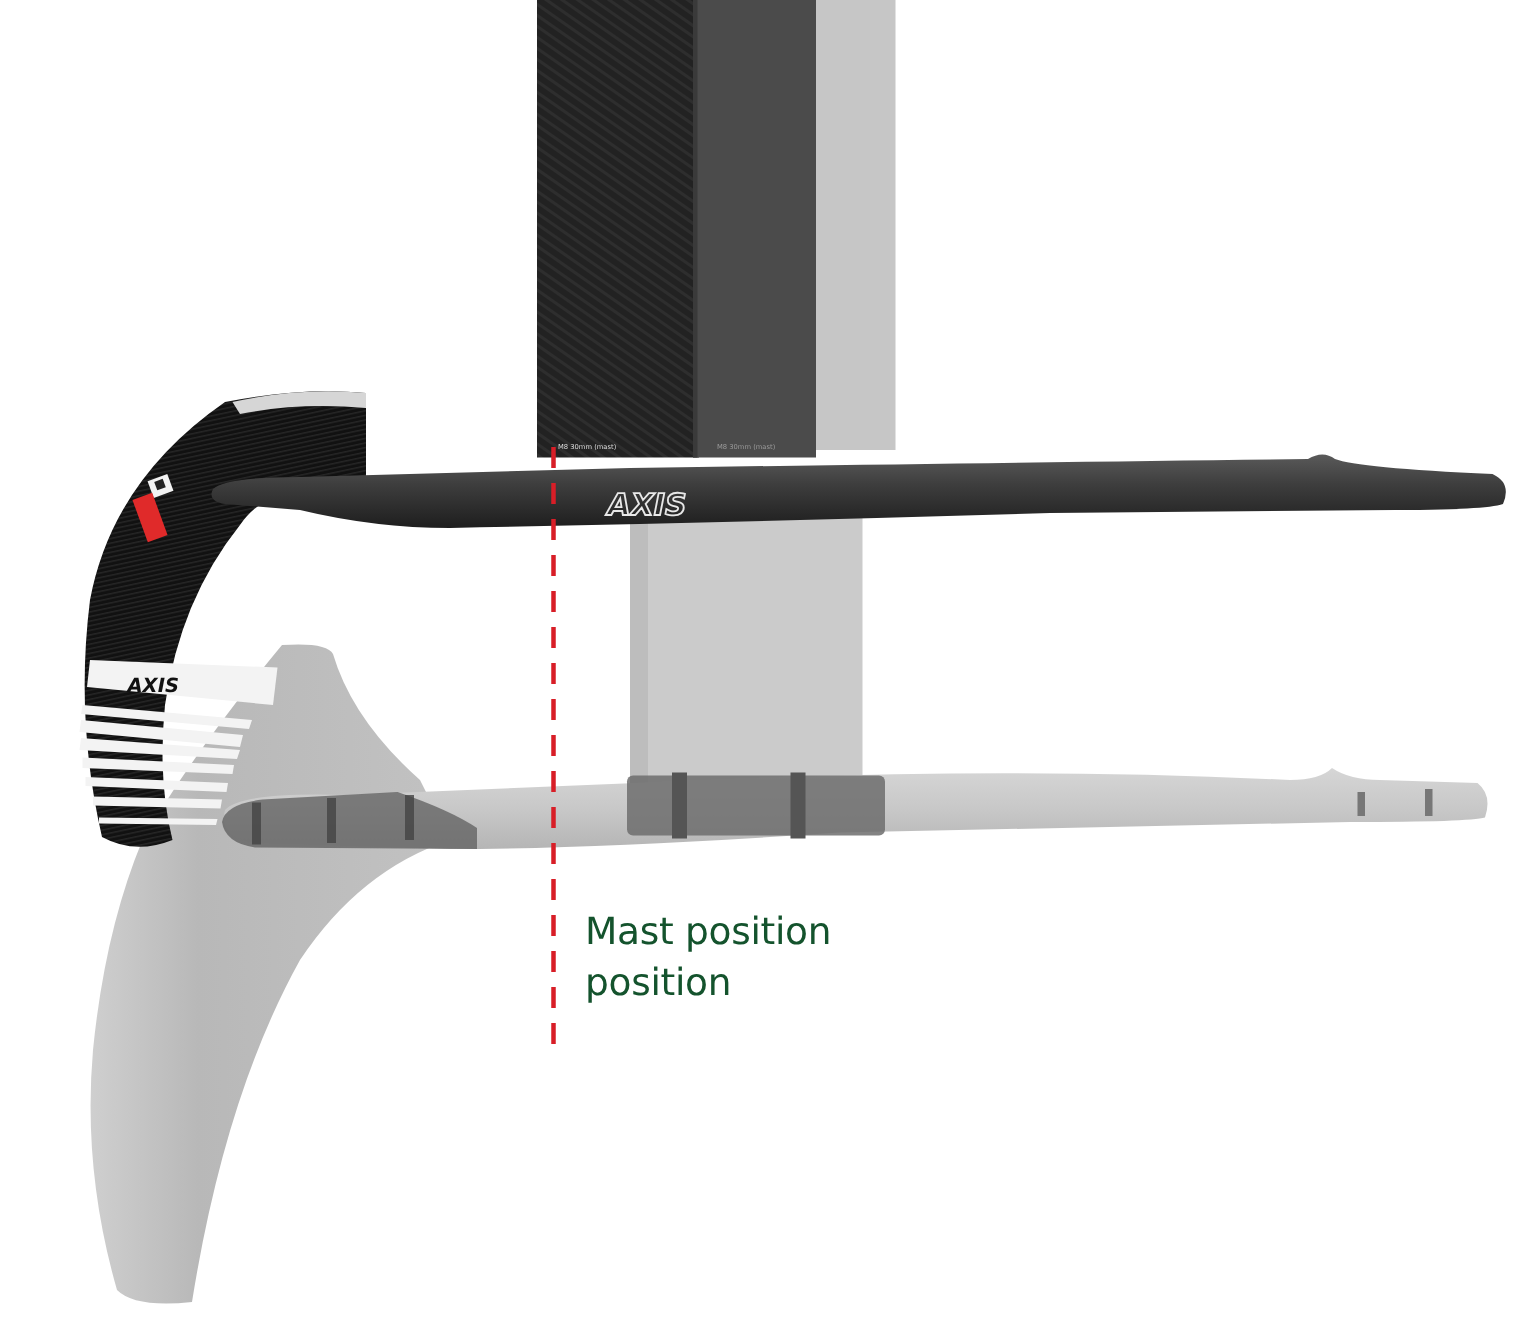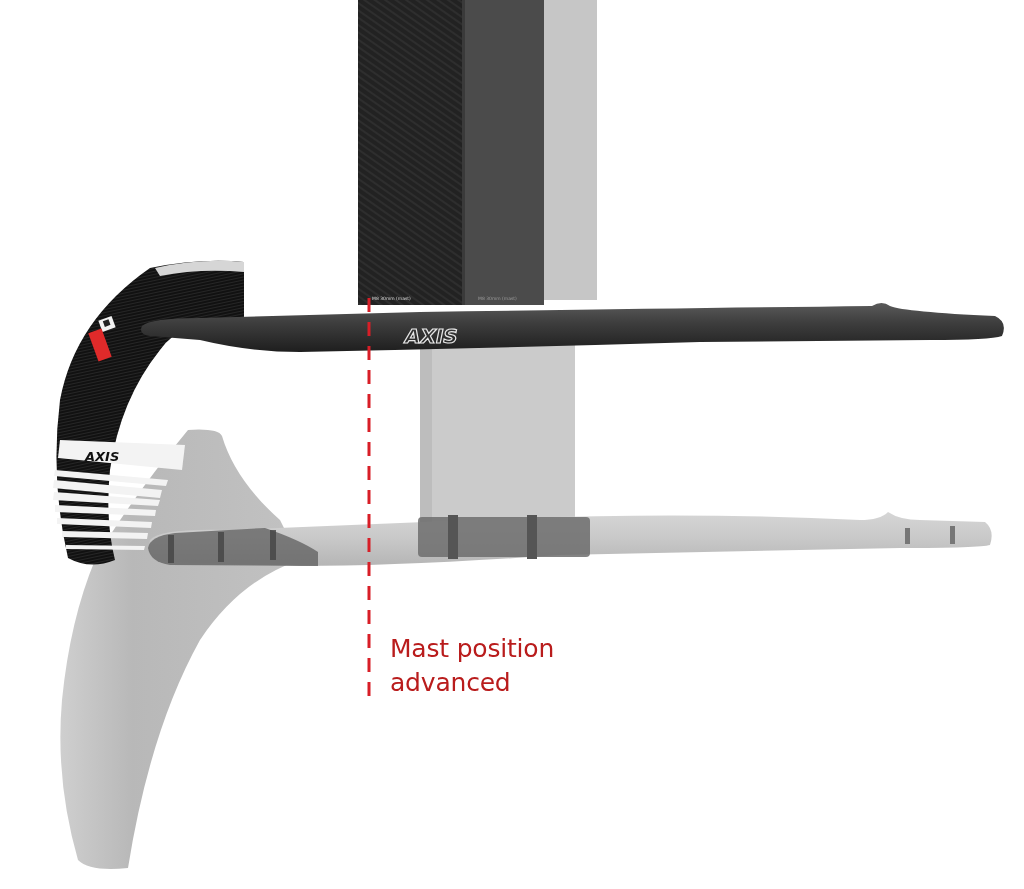--- a/index.html
+++ b/index.html
@@ -1,22 +1,22 @@
 <!DOCTYPE html>
 <html><head>
   <meta charset="utf-8">
   <style>
     html, body { margin: 0; padding: 0; background: #ffffff; }
     body { width: 1024px; height: 889px; position: relative; overflow: hidden; font-family: "DejaVu Sans", sans-serif; }
     .stage { position: absolute; left: 0; top: 0; width: 1024px; height: 889px; }
     svg.scene { position: absolute; left: 0; top: 0; }
     .annotation {
-      position: absolute; left: 390px; top: 632px;
+      position: absolute; left: 390px; top: 604px;
       font-family: "DejaVu Sans", sans-serif;
-      font-size: 25px; line-height: 34px; color: #b91c1c; letter-spacing: -0.2px;
+      font-size: 25px; line-height: 34px; color: #14532d; letter-spacing: -0.2px;
     }
     .annotation div { white-space: nowrap; }
     .mast-label {
       position: absolute; font-size: 4.5px; color: #dddddd; font-family: "DejaVu Sans", sans-serif; white-space: nowrap;
     }
     .mast-label.old { color: #9a9a9a; }
   </style>
 </head>
 <body>
 
@@ -103,15 +103,15 @@
     <text x="405" y="343" font-size="20" font-style="italic" font-weight="bold" fill="none" stroke="#e8e8e8" stroke-width="1.2" font-family="DejaVu Sans, sans-serif">AXIS</text>
 
     <line x1="369" y1="298" x2="369" y2="700" stroke="#d81e27" stroke-width="3" stroke-dasharray="14 10"></line>
   </svg>
 
   <div class="mast-label" style="left:372px; top:296px;">M8 30mm (mast)</div>
   <div class="mast-label old" style="left:478px; top:296px;">M8 30mm (mast)</div>
 
   <div class="annotation">
     <div>Mast position</div>
-    <div>advanced</div>
+    <div>position</div>
   </div>
 </div>
 
 </body></html>

